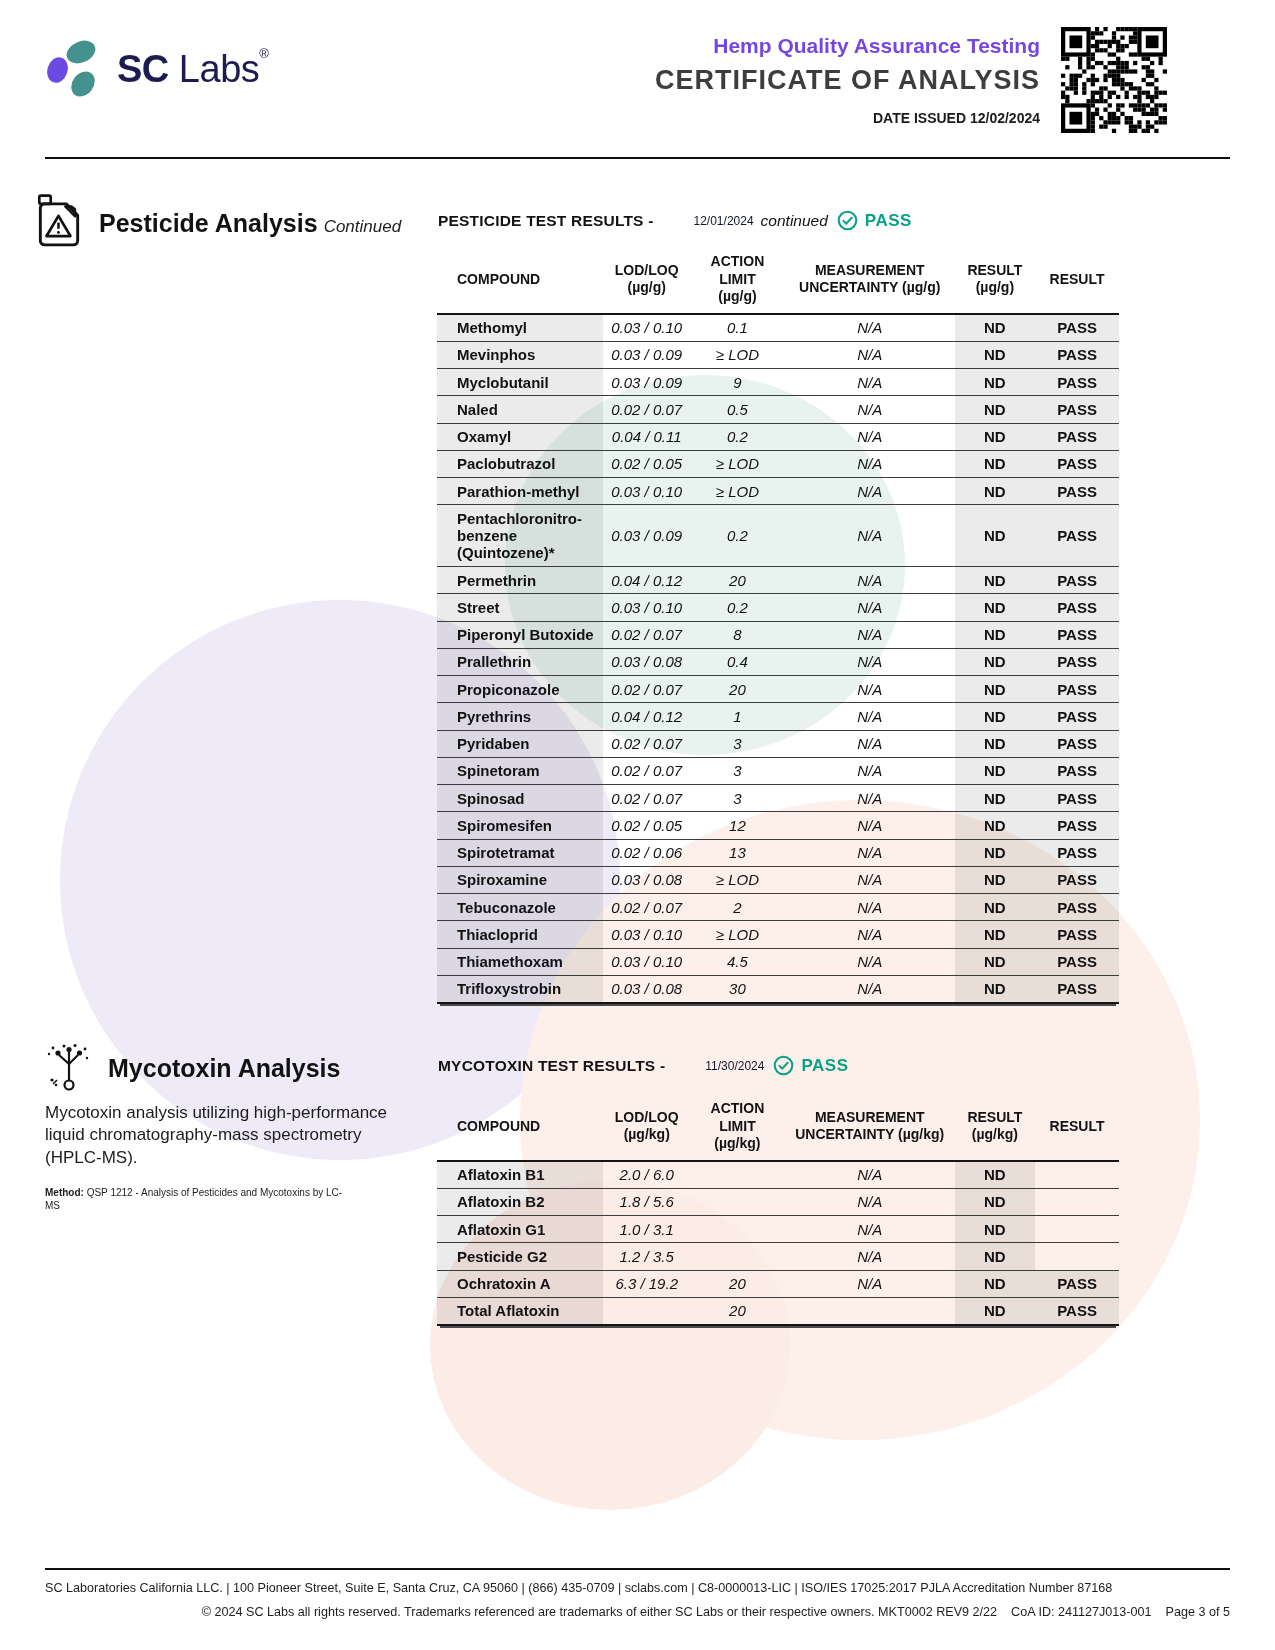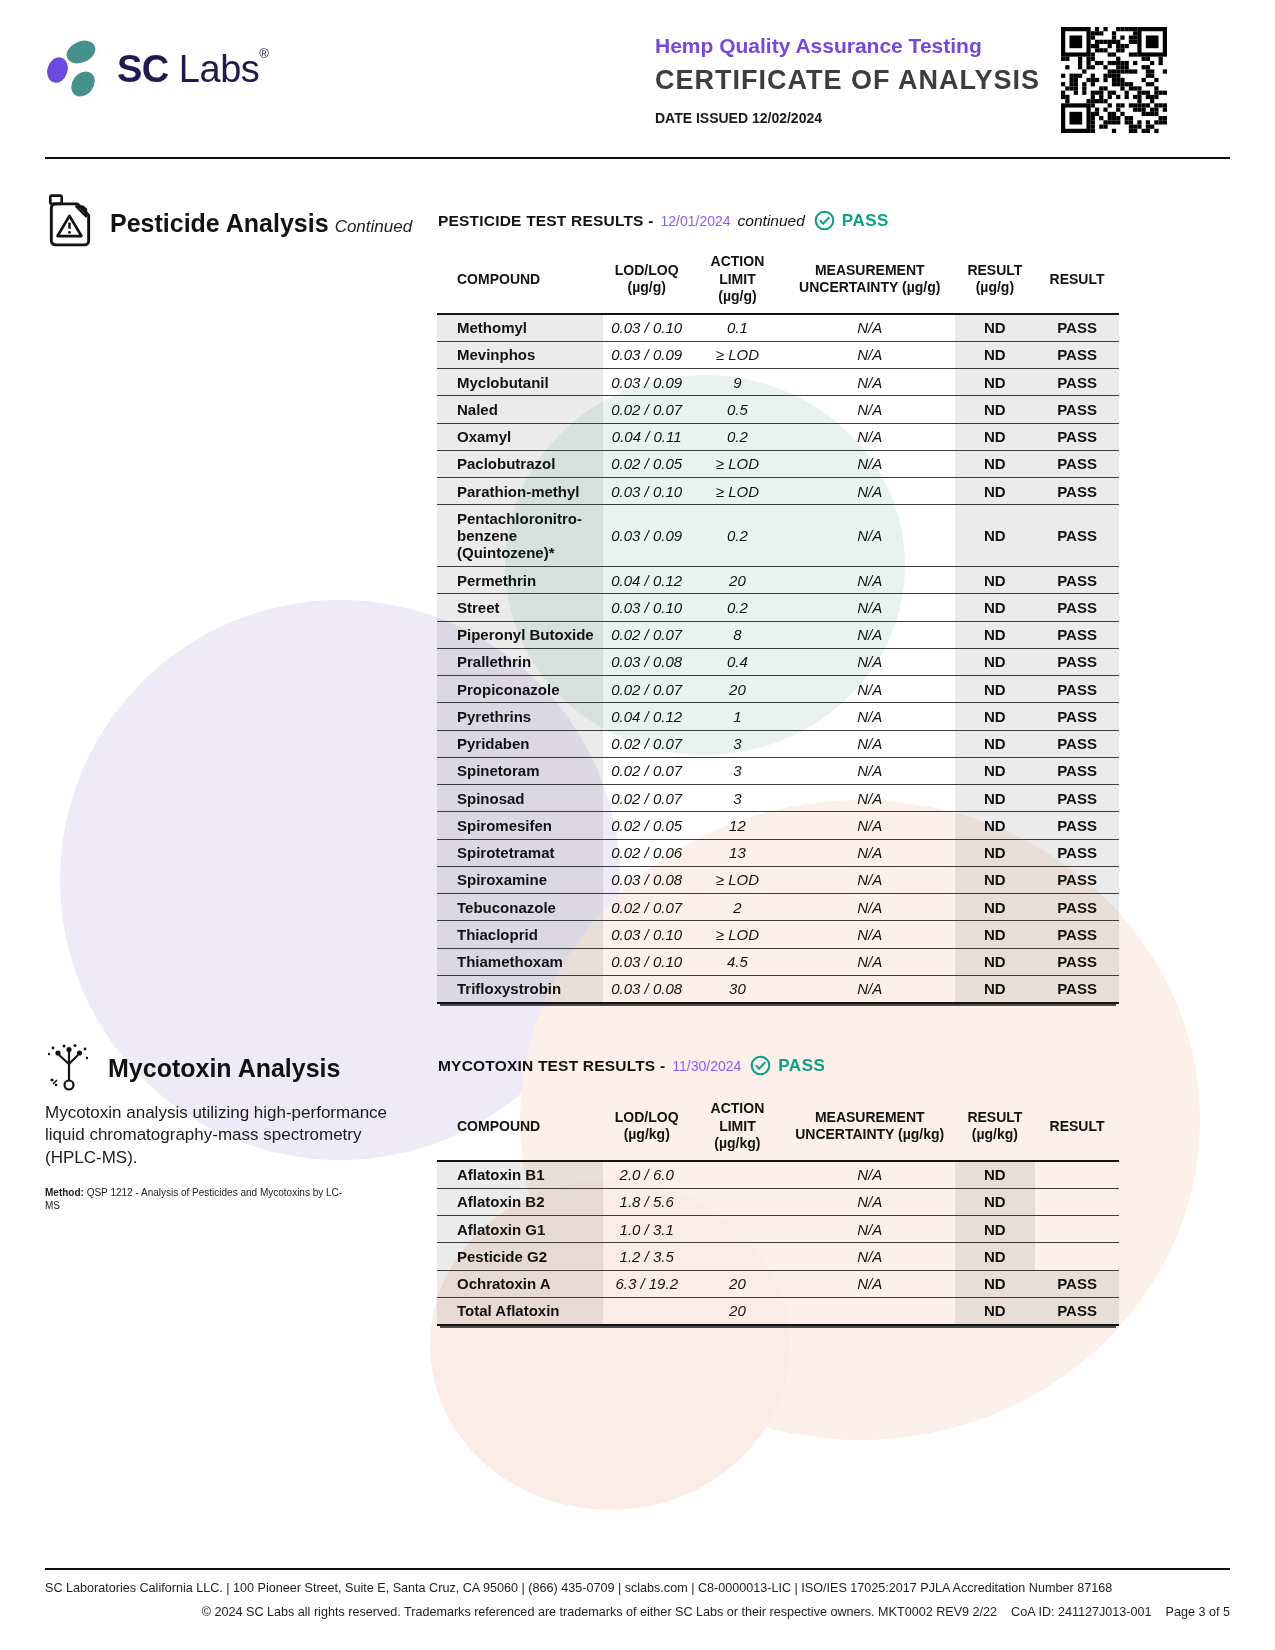--- a/index.html
+++ b/index.html
@@ -18,42 +18,42 @@
   .blob-peach2 { left:430px; top:1180px; width:360px; height:330px; background:#fcece6; }
 
   .layer { position:absolute; inset:0; z-index:1; }
 
   
   .logo { position:absolute; left:45px; top:36px; display:flex; align-items:center; gap:14px; }
   .logo-text { font-size:38px; color:#1d1b4f; letter-spacing:-0.5px; }
   .logo-text b { font-weight:800; }
   .logo-text .reg { font-size:13px; vertical-align: top; position:relative; top:-2px; }
 
-  .header-text { position:absolute; top:34px; right:235px; }
+  .header-text { position:absolute; top:34px; right:235px; text-align:right; }
   .ht-program { font-size:21px; font-weight:bold; color:#7448e0; margin-bottom:7px; }
   .ht-title { font-size:27px; font-weight:600; letter-spacing:1px; color:#3d3d3d; }
   .ht-date { font-size:14px; font-weight:bold; color:#1a1a1a; margin-top:14px; }
 
   .qr { position:absolute; right:108px; top:27px; width:106px; height:106px; }
 
   .header-rule { position:absolute; top:157px; left:45px; width:1185px; border-top:2.5px solid #101010; }
 
   
   .section-head { position:absolute; display:flex; align-items:center; gap:15px; }
   .section-title { font-size:25px; font-weight:800; color:#121212; }
   .section-cont { font-size:17px; font-style:italic; color:#222; margin-left:6px; font-weight:400; }
 
   .myco-desc { position:absolute; left:45px; top:1102px; width:350px; font-size:17px; line-height:1.32; color:#1c1c1c; }
   .myco-method { position:absolute; left:45px; top:1186px; width:300px; font-size:10px; line-height:1.3; color:#1c1c1c; }
   .myco-method b { font-weight:bold; }
 
   
   .results-head { position:absolute; left:438px; display:flex; align-items:center; gap:7px; white-space:nowrap; }
   .rh-title { font-size:15.5px; font-weight:800; color:#121212; letter-spacing:0.2px; }
-  .rh-date { font-size:14px; color:#8b5cf6; }
+  .rh-date { font-size:12px; color:#0f172a;margin-left:33px; }
   .rh-note { font-size:15.5px; font-style:italic; color:#121212; }
   .rh-pass { font-size:17px; font-weight:800; color:#0ba187; letter-spacing:0.5px; }
   .check-icon { width:21px; height:21px; margin-left:2px; }
 
   
   .coa-table { position:absolute; left:437px; width:682px; border-collapse:collapse;
                box-shadow: 0 5px 0 -3px #4a4a4a; }
   .coa-table th { font-size:14px; font-weight:800; line-height:1.25; padding:6px 2px 7px;
                   border-bottom:2.5px solid #141414; text-align:center; white-space:pre-line; color:#121212;}
   .coa-table th.col-compound { text-align:left; padding-left:20px; }
@@ -336,21 +336,21 @@
         <rect x="72" y="0" width="28" height="28"></rect>
         <rect x="76" y="4" width="20" height="20" fill="#fff"></rect>
         <rect x="80" y="8" width="12" height="12" fill="#000"></rect>
         <rect x="0" y="72" width="28" height="28"></rect>
         <rect x="4" y="76" width="20" height="20" fill="#fff"></rect>
         <rect x="8" y="80" width="12" height="12" fill="#000"></rect>
       </svg></div>
 
   <div class="header-rule"></div>
 
-  <div class="section-head" style="left:45px; top:193px;">
+  <div class="section-head" style="left:34px; top:193px;">
     <span>
       <svg width="50" height="56" viewBox="0 0 48 54" fill="none" stroke="#121212">
         <rect x="5" y="2.5" width="11" height="8" rx="1.5" stroke-width="2.6"></rect>
         <path d="M9 10.5 H31 L42 21.5 V46 a4 4 0 0 1 -4 4 H10 a4 4 0 0 1 -4 -4 V14.5 a4 4 0 0 1 4 -4 Z" stroke-width="2.8" stroke-linejoin="round"></path>
         <path d="M30 13 L39.5 22.5 V15.5 L36 13 Z" stroke-width="2.2" stroke-linejoin="round"></path>
         <path d="M23.5 22 L35 41.5 H12 Z" stroke-width="2.6" stroke-linejoin="round"></path>
         <line x1="23.5" y1="28.5" x2="23.5" y2="34.5" stroke-width="2.4"></line>
         <circle cx="23.5" cy="38" r="1.4" fill="#121212" stroke="none"></circle>
       </svg>
     </span>

